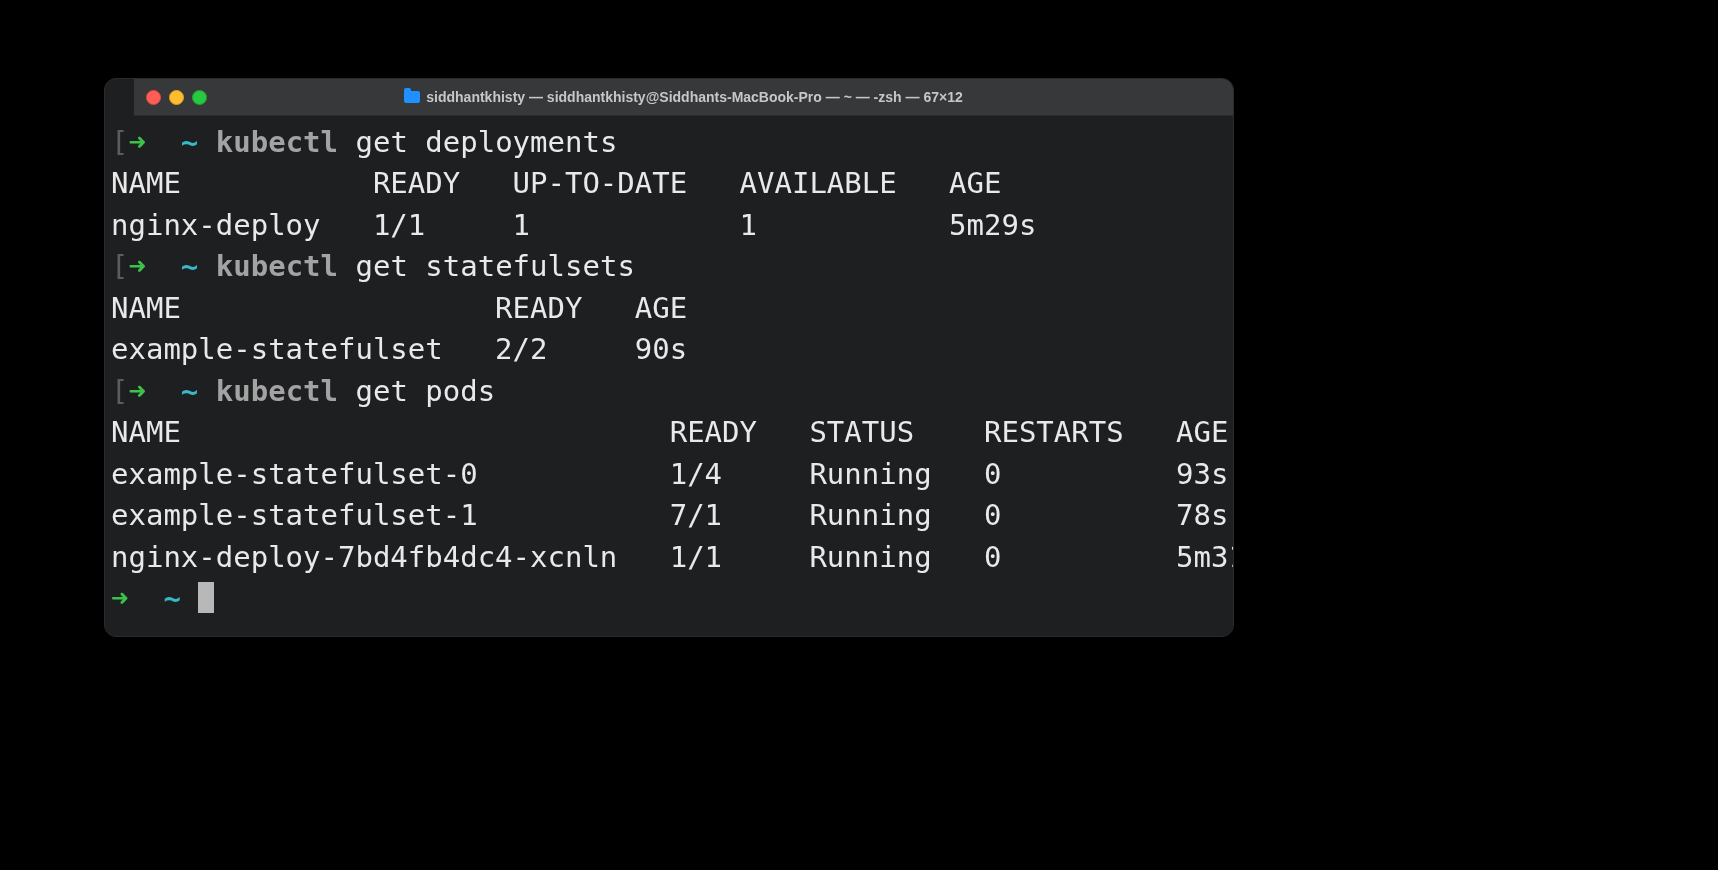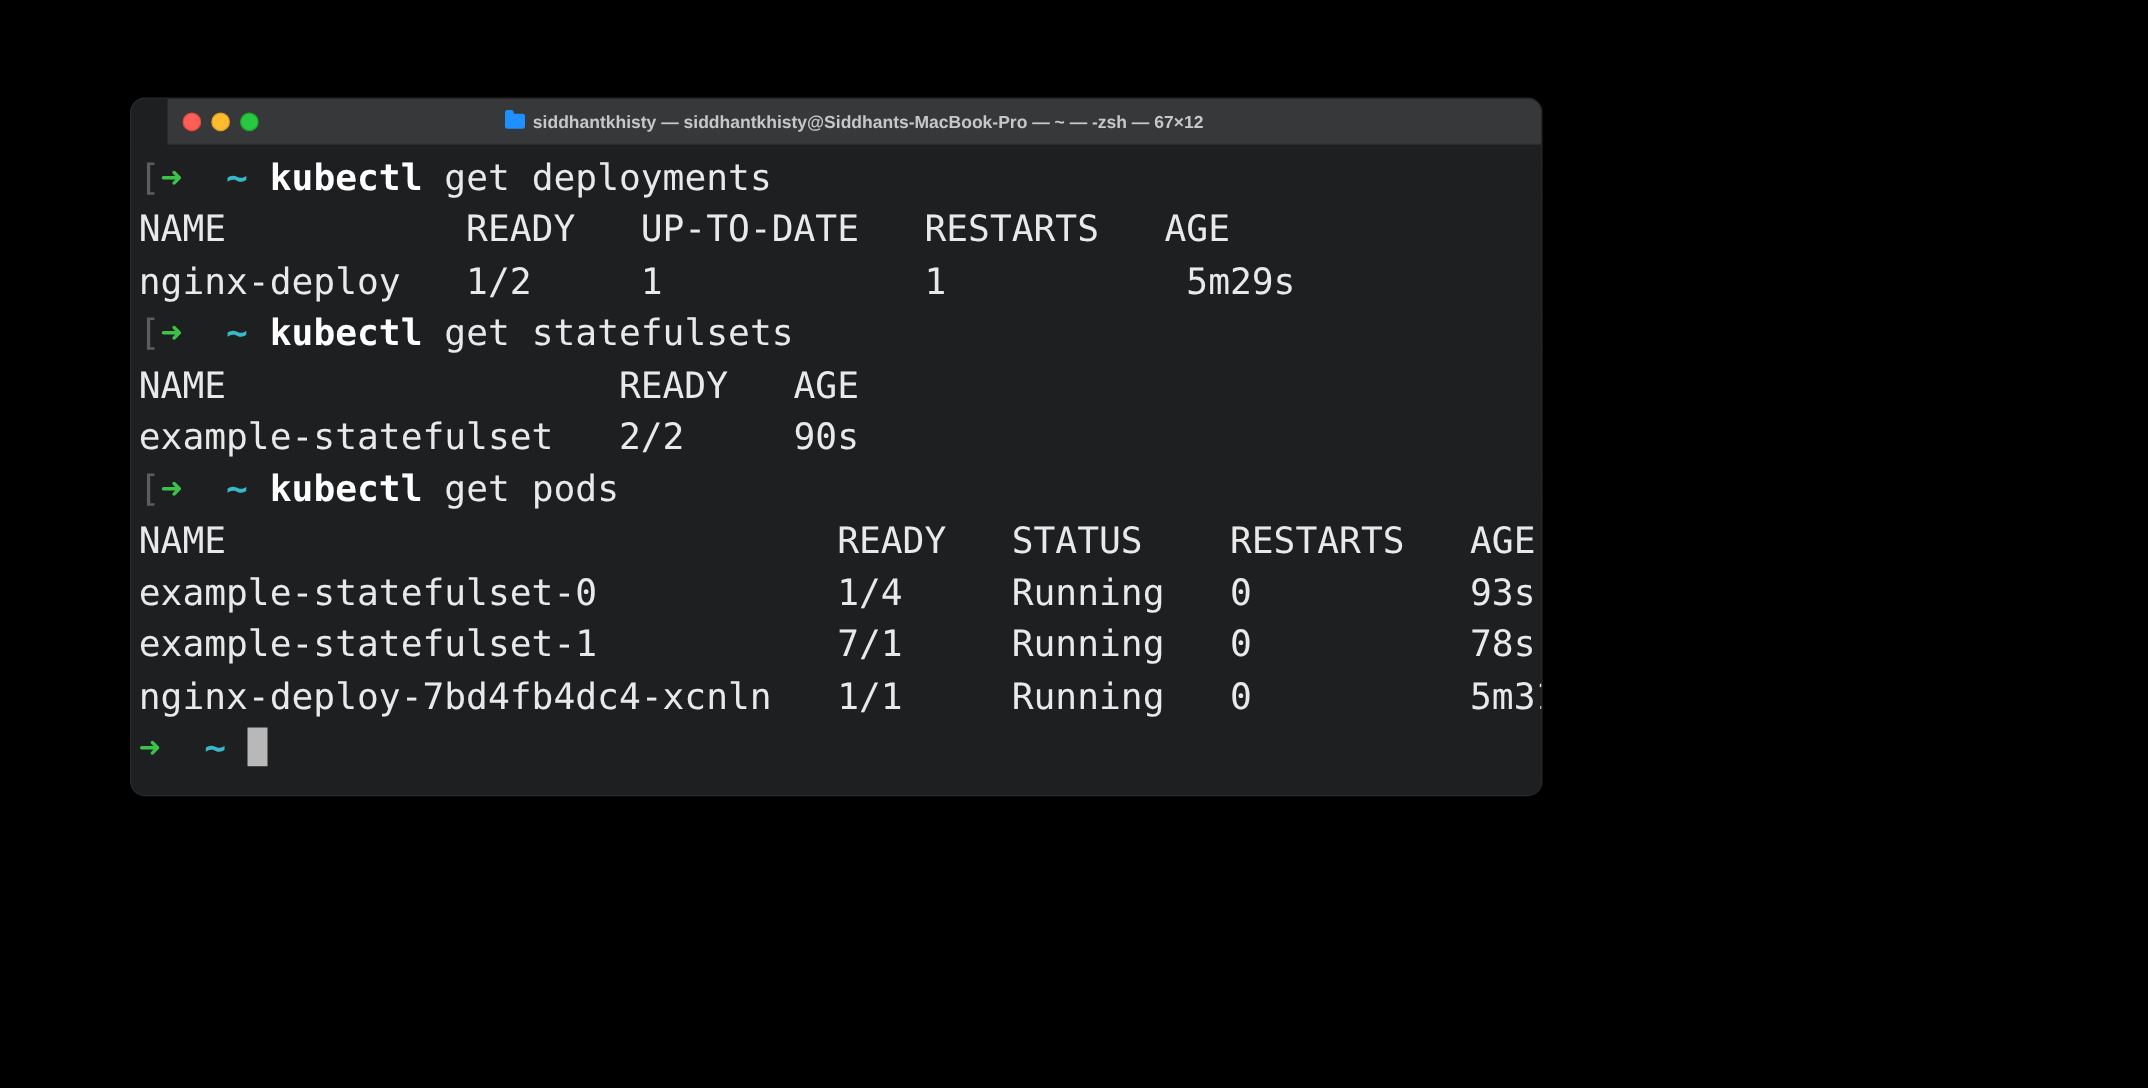--- a/index.html
+++ b/index.html
@@ -92,21 +92,21 @@
     font-family: ui-monospace, "SF Mono", Menlo, Consolas, monospace;
     font-size: 29px;
     line-height: 1.43;
     color: #e9e9e9;
     white-space: pre;
     font-weight: 500;
   }
   .bracket { color:#5b5d5f; }
   .arrow   { color:#3cc24a; font-weight:700; }
   .tilde   { color:#39b8c8; font-weight:700; }
-  .kube    { color:#ffffff; font-weight:600; }
+  .kube    { color:#a3a3a3; font-weight:600; }
   .cursor {
     display:inline-block;
     width: 0.55em;
     height: 1.05em;
     background:#b8b8b8;
     vertical-align: -0.15em;
   }
 </style>
 </head>
 <body>
@@ -120,22 +120,22 @@
         <div class="dot green"></div>
       </div>
       <div class="title-center">
         <span class="folder-icon"></span>
         <span>siddhantkhisty — siddhantkhisty@Siddhants-MacBook-Pro — ~ — -zsh — 67×12</span>
       </div>
     </div>
 
     <div class="terminal">
 <pre class="term"><span class="bracket">[</span><span class="arrow">➜</span>  <span class="tilde">~</span> <span class="kube">kubectl</span> <span>get deployments</span>                                   <span class="bracket">]</span>
-<span>NAME           READY   UP-TO-DATE   RESTARTS   AGE</span>
-<span>nginx-deploy   1/2     1            1           5m29s</span>
+<span>NAME           READY   UP-TO-DATE   AVAILABLE   AGE</span>
+<span>nginx-deploy   1/1     1            1           5m29s</span>
 <span class="bracket">[</span><span class="arrow">➜</span>  <span class="tilde">~</span> <span class="kube">kubectl</span> <span>get statefulsets</span>                                  <span class="bracket">]</span>
 <span>NAME                  READY   AGE</span>
 <span>example-statefulset   2/2     90s</span>
 <span class="bracket">[</span><span class="arrow">➜</span>  <span class="tilde">~</span> <span class="kube">kubectl</span> <span>get pods</span>                                          <span class="bracket">]</span>
 <span>NAME                            READY   STATUS    RESTARTS   AGE</span>
 <span>example-statefulset-0           1/4     Running   0          93s</span>
 <span>example-statefulset-1           7/1     Running   0          78s</span>
 <span>nginx-deploy-7bd4fb4dc4-xcnln   1/1     Running   0          5m31s</span>
 <span class="arrow">➜</span>  <span class="tilde">~</span> <span class="cursor"></span></pre>
     </div>

